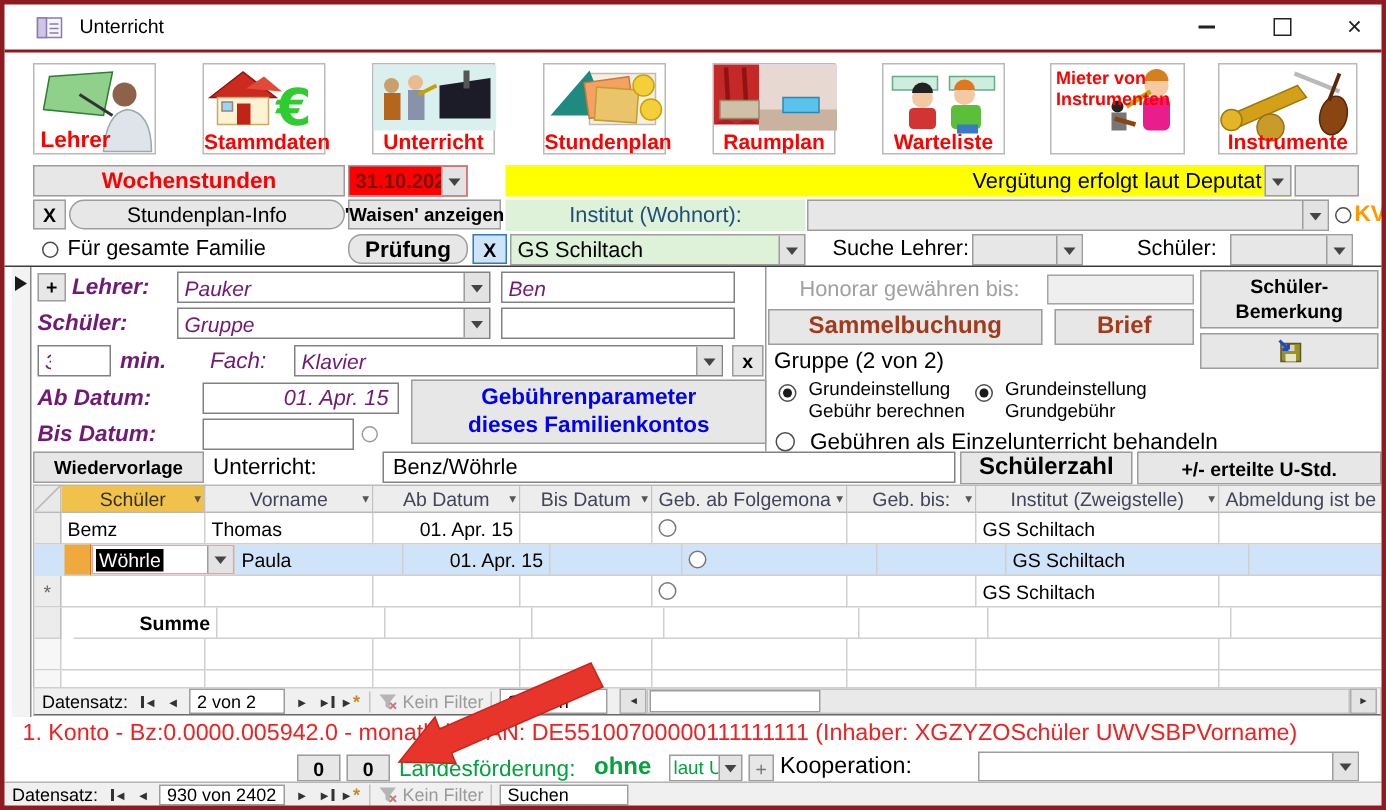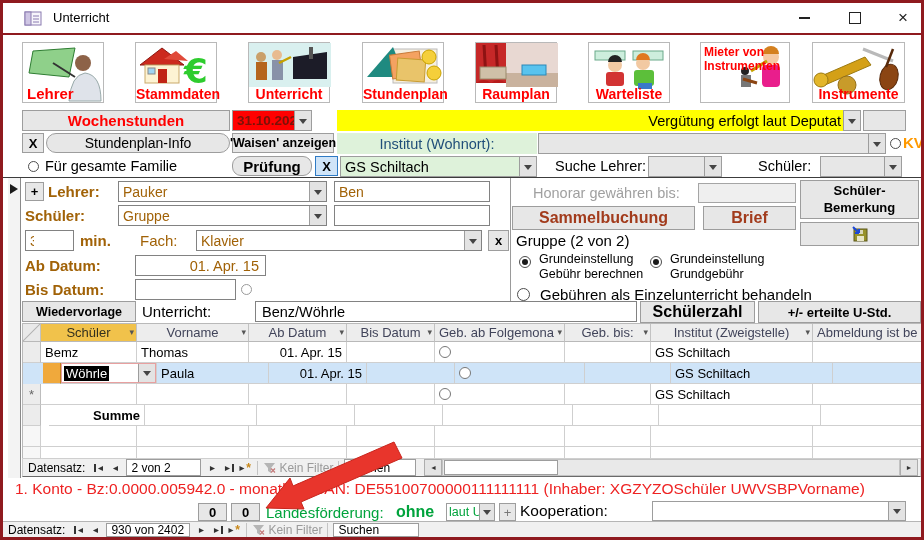--- a/index.html
+++ b/index.html
@@ -7,21 +7,21 @@
   .frame{position:absolute;inset:0;border:3px solid #8f1a1f;pointer-events:none;z-index:55;}
   .abs{position:absolute;box-sizing:border-box;}
   .lbl{position:absolute;white-space:nowrap;font-size:14.5px;}
   .btn{position:absolute;box-sizing:border-box;background:#e7e7e7;border:1px solid #9d9d9d;display:flex;align-items:center;justify-content:center;font-size:13px;white-space:nowrap;}
   .box{position:absolute;box-sizing:border-box;background:#fff;border:1px solid #828282;display:flex;align-items:center;overflow:hidden;}
   .combo .cval{flex:1;padding:0 4px;overflow:hidden;white-space:nowrap;}
   .dd{width:16px;align-self:stretch;background:#e3e3e3;border-left:1px solid #9d9d9d;display:flex;align-items:center;justify-content:center;flex:none;}
   .dd::after{content:"";width:0;height:0;border:4px solid transparent;border-top:5px solid #444;margin-top:5px;}
   .radio{position:absolute;box-sizing:border-box;width:11px;height:11px;border:1px solid #4d4d4d;border-radius:50%;background:#fff;}
   .radio.sel::after{content:"";position:absolute;inset:2px;background:#1a1a1a;border-radius:50%;}
-  .blue{color:#a16207;}
+  .blue{color:#701a75;font-style:italic;}
   .bold{font-weight:bold;}
   .tb-btn{position:absolute;top:42px;height:61px;background:#fff;border:1px solid #b9b9b9;box-sizing:border-box;}
   .tb-lab{position:absolute;left:0;right:0;bottom:0;text-align:center;font-weight:bold;color:#ff0000;font-size:14px;}
   .navbar{position:absolute;box-sizing:border-box;background:#f0f0f0;display:flex;align-items:center;font-size:12px;}
   .navb{display:inline-flex;align-items:center;justify-content:center;height:16px;min-width:16px;font-size:8.5px;color:#333;}
   .navbar .bar{display:inline-block;width:2px;height:8px;background:#333;}
   .posbox{box-sizing:border-box;background:#fff;border:1px solid #9d9d9d;height:17px;display:inline-flex;align-items:center;padding:0 4px;font-size:12px;}
   .gray{color:#9a9a9a;}
   .vsep{display:inline-block;width:1px;height:14px;background:#c4c4c4;margin:0 5px;}
   
@@ -244,20 +244,24 @@
       <span class="dd"></span>
   </div>
   <div class="btn bold" style="left:488px;top:230px;width:21px;height:21px;">
       <span>x</span>
     </div>
 
   <span class="lbl bold blue" style="left:25px;top:257px;font-size:15px;">Ab Datum:</span>
   <div class="box" style="left:135px;top:255px;width:131px;height:21px;justify-content:flex-end;">
       <span class="blue" style="font-size:14.5px;padding-right:6px;">01. Apr. 15</span>
     </div>
+  <div class="btn bold" style="left:274px;top:253px;width:237px;height:43px;flex-direction:column;color:#0000f2;font-size:15px;line-height:1.25;">
+    <span>Gebührenparameter</span>
+    <span>dieses Familienkontos</span>
+  </div>
   <span class="lbl bold blue" style="left:25px;top:281px;font-size:15px;">Bis Datum:</span>
   <div class="box" style="left:135px;top:279px;width:101px;height:21px;"></div>
   <span class="radio" style="left:241px;top:284px;border-color:#9a9a9a;"></span>
 
   <div class="btn bold" style="left:22px;top:301px;width:114px;height:21px;font-size:12.5px;">
       <span>Wiedervorlage</span>
     </div>
   <span class="lbl" style="left:142px;top:303px;font-size:15px;">Unterricht:</span>
   <div class="box" style="left:255px;top:301px;width:382px;height:21px;">
       <span style="padding:0 6px;font-size:14.5px;">Benz/Wöhrle</span>
@@ -454,21 +458,21 @@
 
   <div class="navbar" style="left:22px;top:458px;width:899px;height:19px;border:1px solid #cfcfcf;border-bottom:1px solid #6a6a6a;padding-left:5px;">
     <span>Datensatz:</span>
     <span class="navb" style="margin-left:6px;">
         <span class="bar"></span>
         <span>◄</span>
       </span>
     <span class="navb">
         <span>◄</span>
       </span>
-    <span class="posbox" style="width:75px;margin:0 3px;">
+    <span class="posbox" style="width:64px;margin:0 3px;">
         <span>2 von 2</span>
       </span>
     <span class="navb">
         <span>►</span>
       </span>
     <span class="navb">
         <span>►</span>
         <span class="bar"></span>
       </span>
     <span class="navb">

